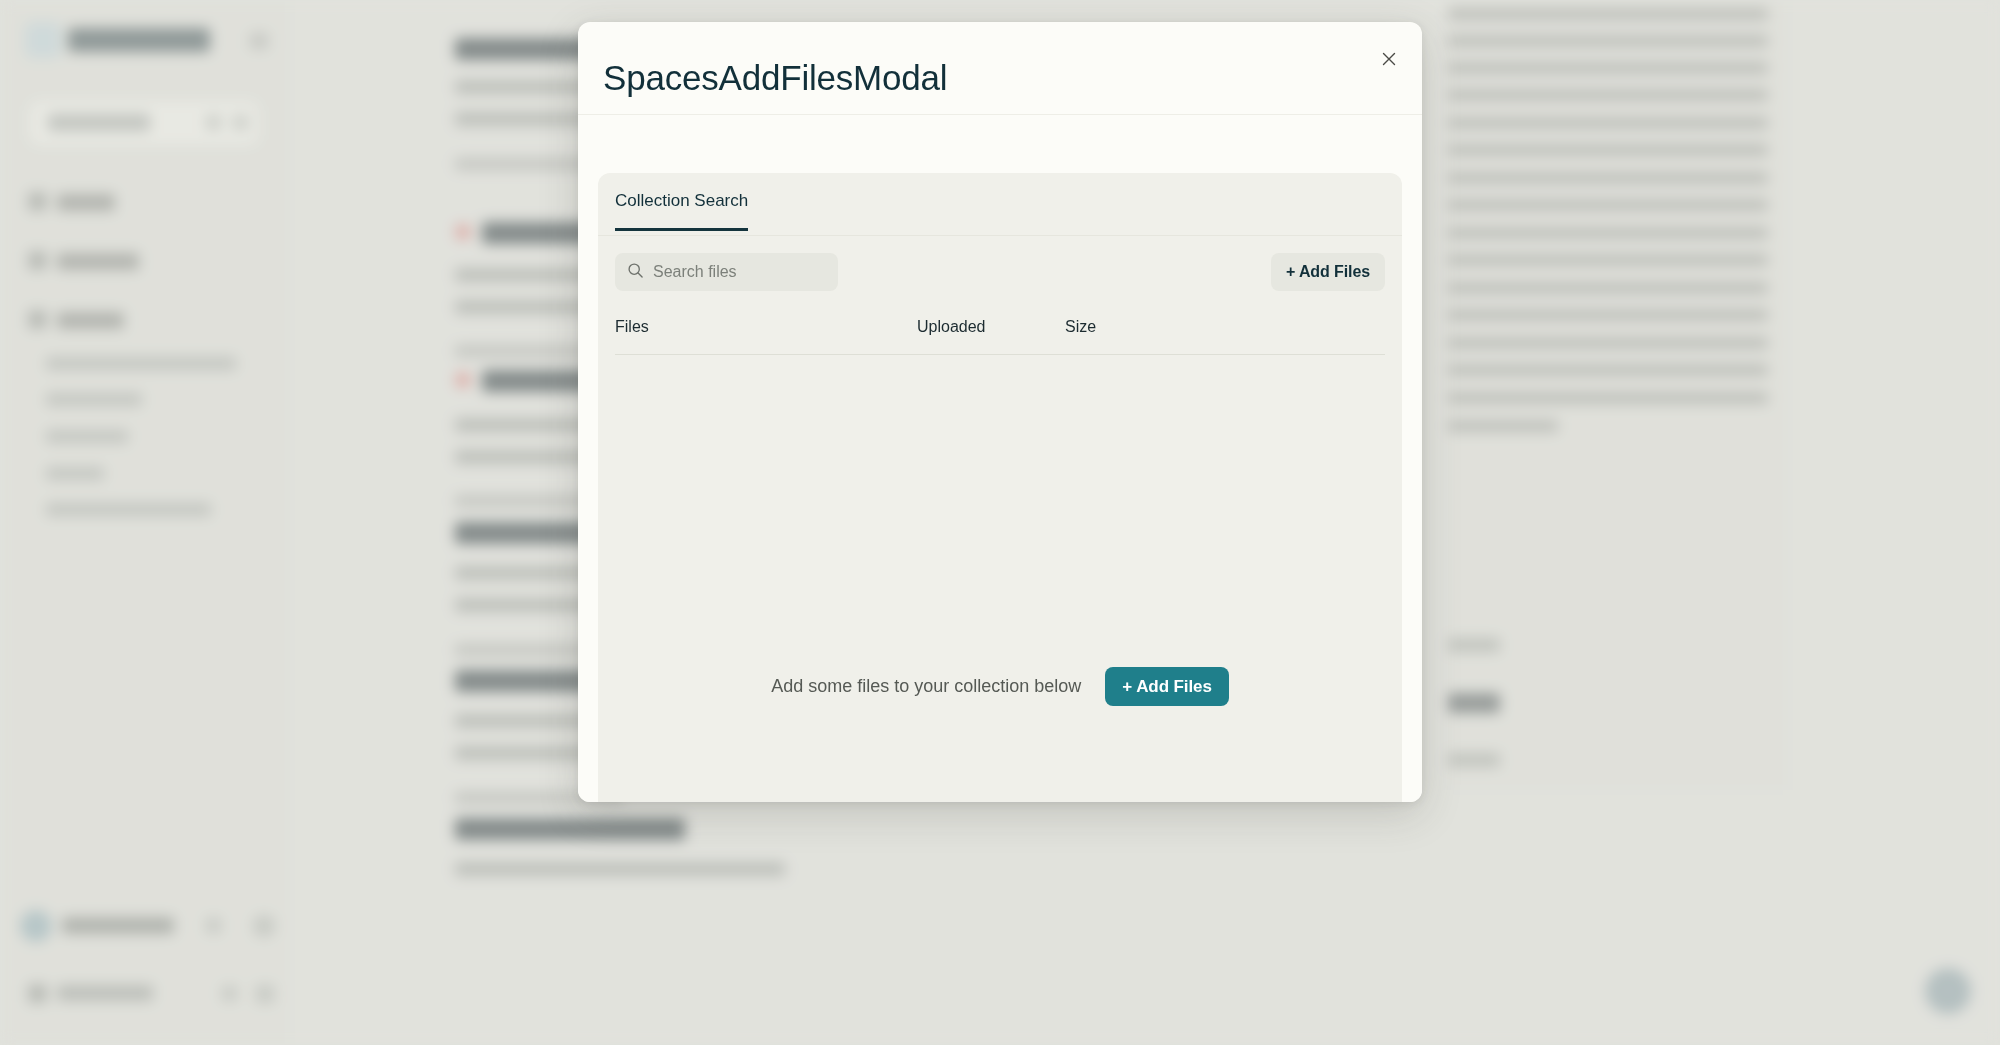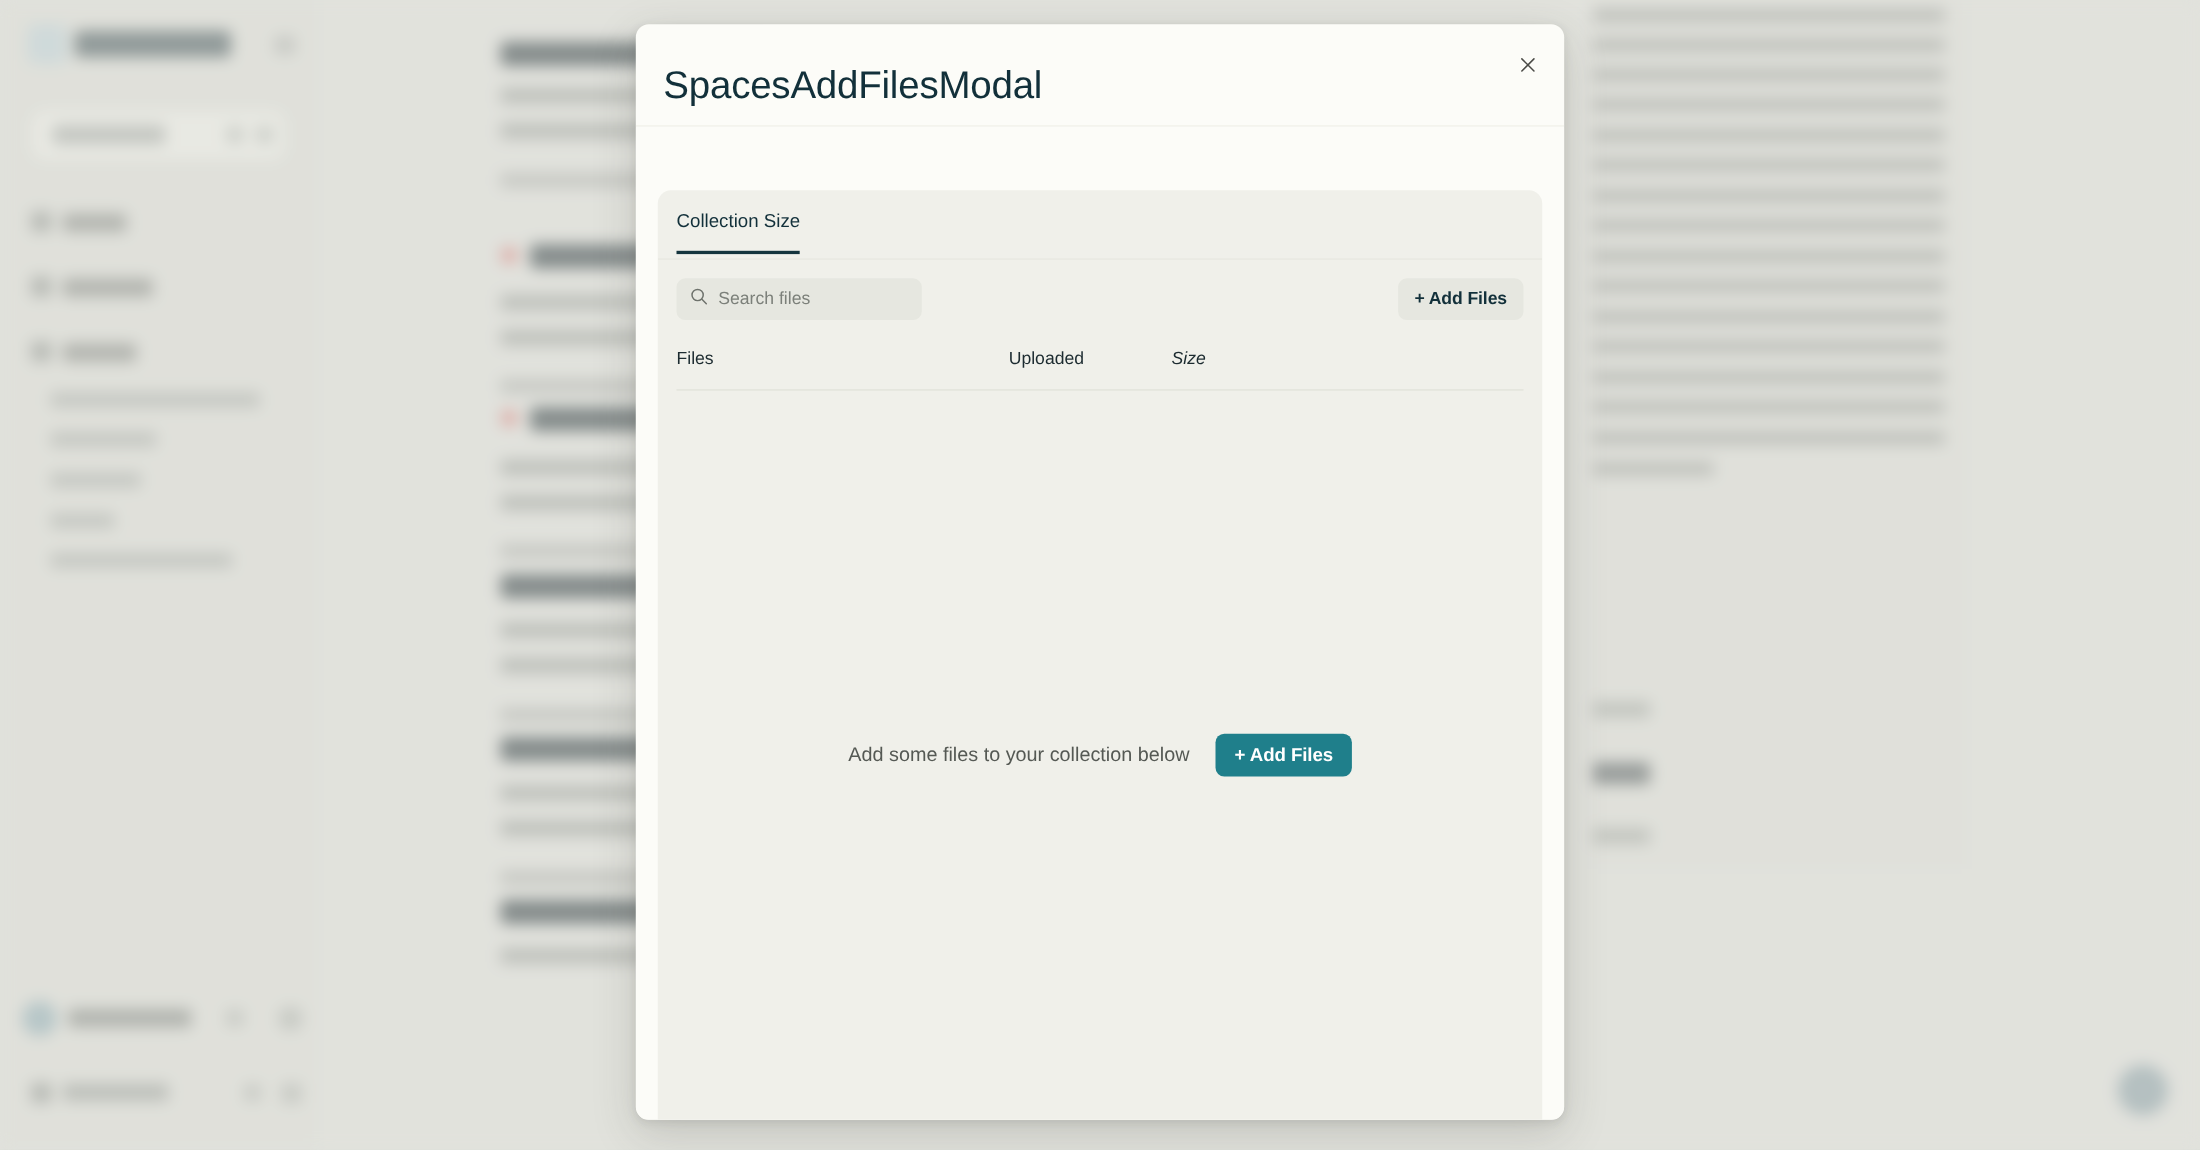--- a/index.html
+++ b/index.html
@@ -187,21 +187,21 @@
     inset: 0;
     background: rgba(232, 232, 226, 0.34);
   }
 
   
   #modal {
     position: absolute;
     left: 578px;
     top: 22px;
     width: 844px;
-    height: 996px;
+    height: 780px;
     background: #FCFCF8;
     border-radius: 12px;
     box-shadow: 0 12px 40px rgba(60,62,56,0.18), 0 2px 8px rgba(60,62,56,0.10);
     overflow: hidden;
   }
 
   .modal-header {
     position: relative;
     height: 93px;
     border-bottom: 1px solid #EEEEE7;
@@ -333,21 +333,21 @@
   }
   .th {
     position: absolute;
     top: 5px;
     font-size: 16px;
     color: #1C2B30;
     font-weight: 400;
   }
   .th-name     { left: 0px; }
   .th-uploaded { left: 302px; }
-  .th-size     { left: 450px; font-style: italic; }
+  .th-size     { left: 450px; }
 
   .empty-state {
     position: absolute;
     left: 0;
     top: 182px;
     width: 804px;
     height: 663px;
     display: flex;
     flex-direction: row;
     align-items: center;
@@ -483,21 +483,21 @@
         <path d="M2.5 2.5 L13.5 13.5 M13.5 2.5 L2.5 13.5" stroke="currentColor" stroke-width="1.4" stroke-linecap="round"></path>
       </svg>
     </button>
   </div>
 
   <div class="modal-body">
 
     <div class="panel">
 
       <div class="tabs">
-        <div class="tab active">Collection Size</div>
+        <div class="tab active">Collection Search</div>
       </div>
 
       <div class="toolbar">
         <div class="search-box">
           <span class="search-icon">
             <svg width="17" height="17" viewBox="0 0 17 17" fill="none" xmlns="http://www.w3.org/2000/svg" aria-hidden="true">
               <circle cx="7.2" cy="7.2" r="5.1" stroke="currentColor" stroke-width="1.35"></circle>
               <path d="M11.1 11.1 L15.1 15.1" stroke="currentColor" stroke-width="1.35" stroke-linecap="round"></path>
             </svg>
           </span>

